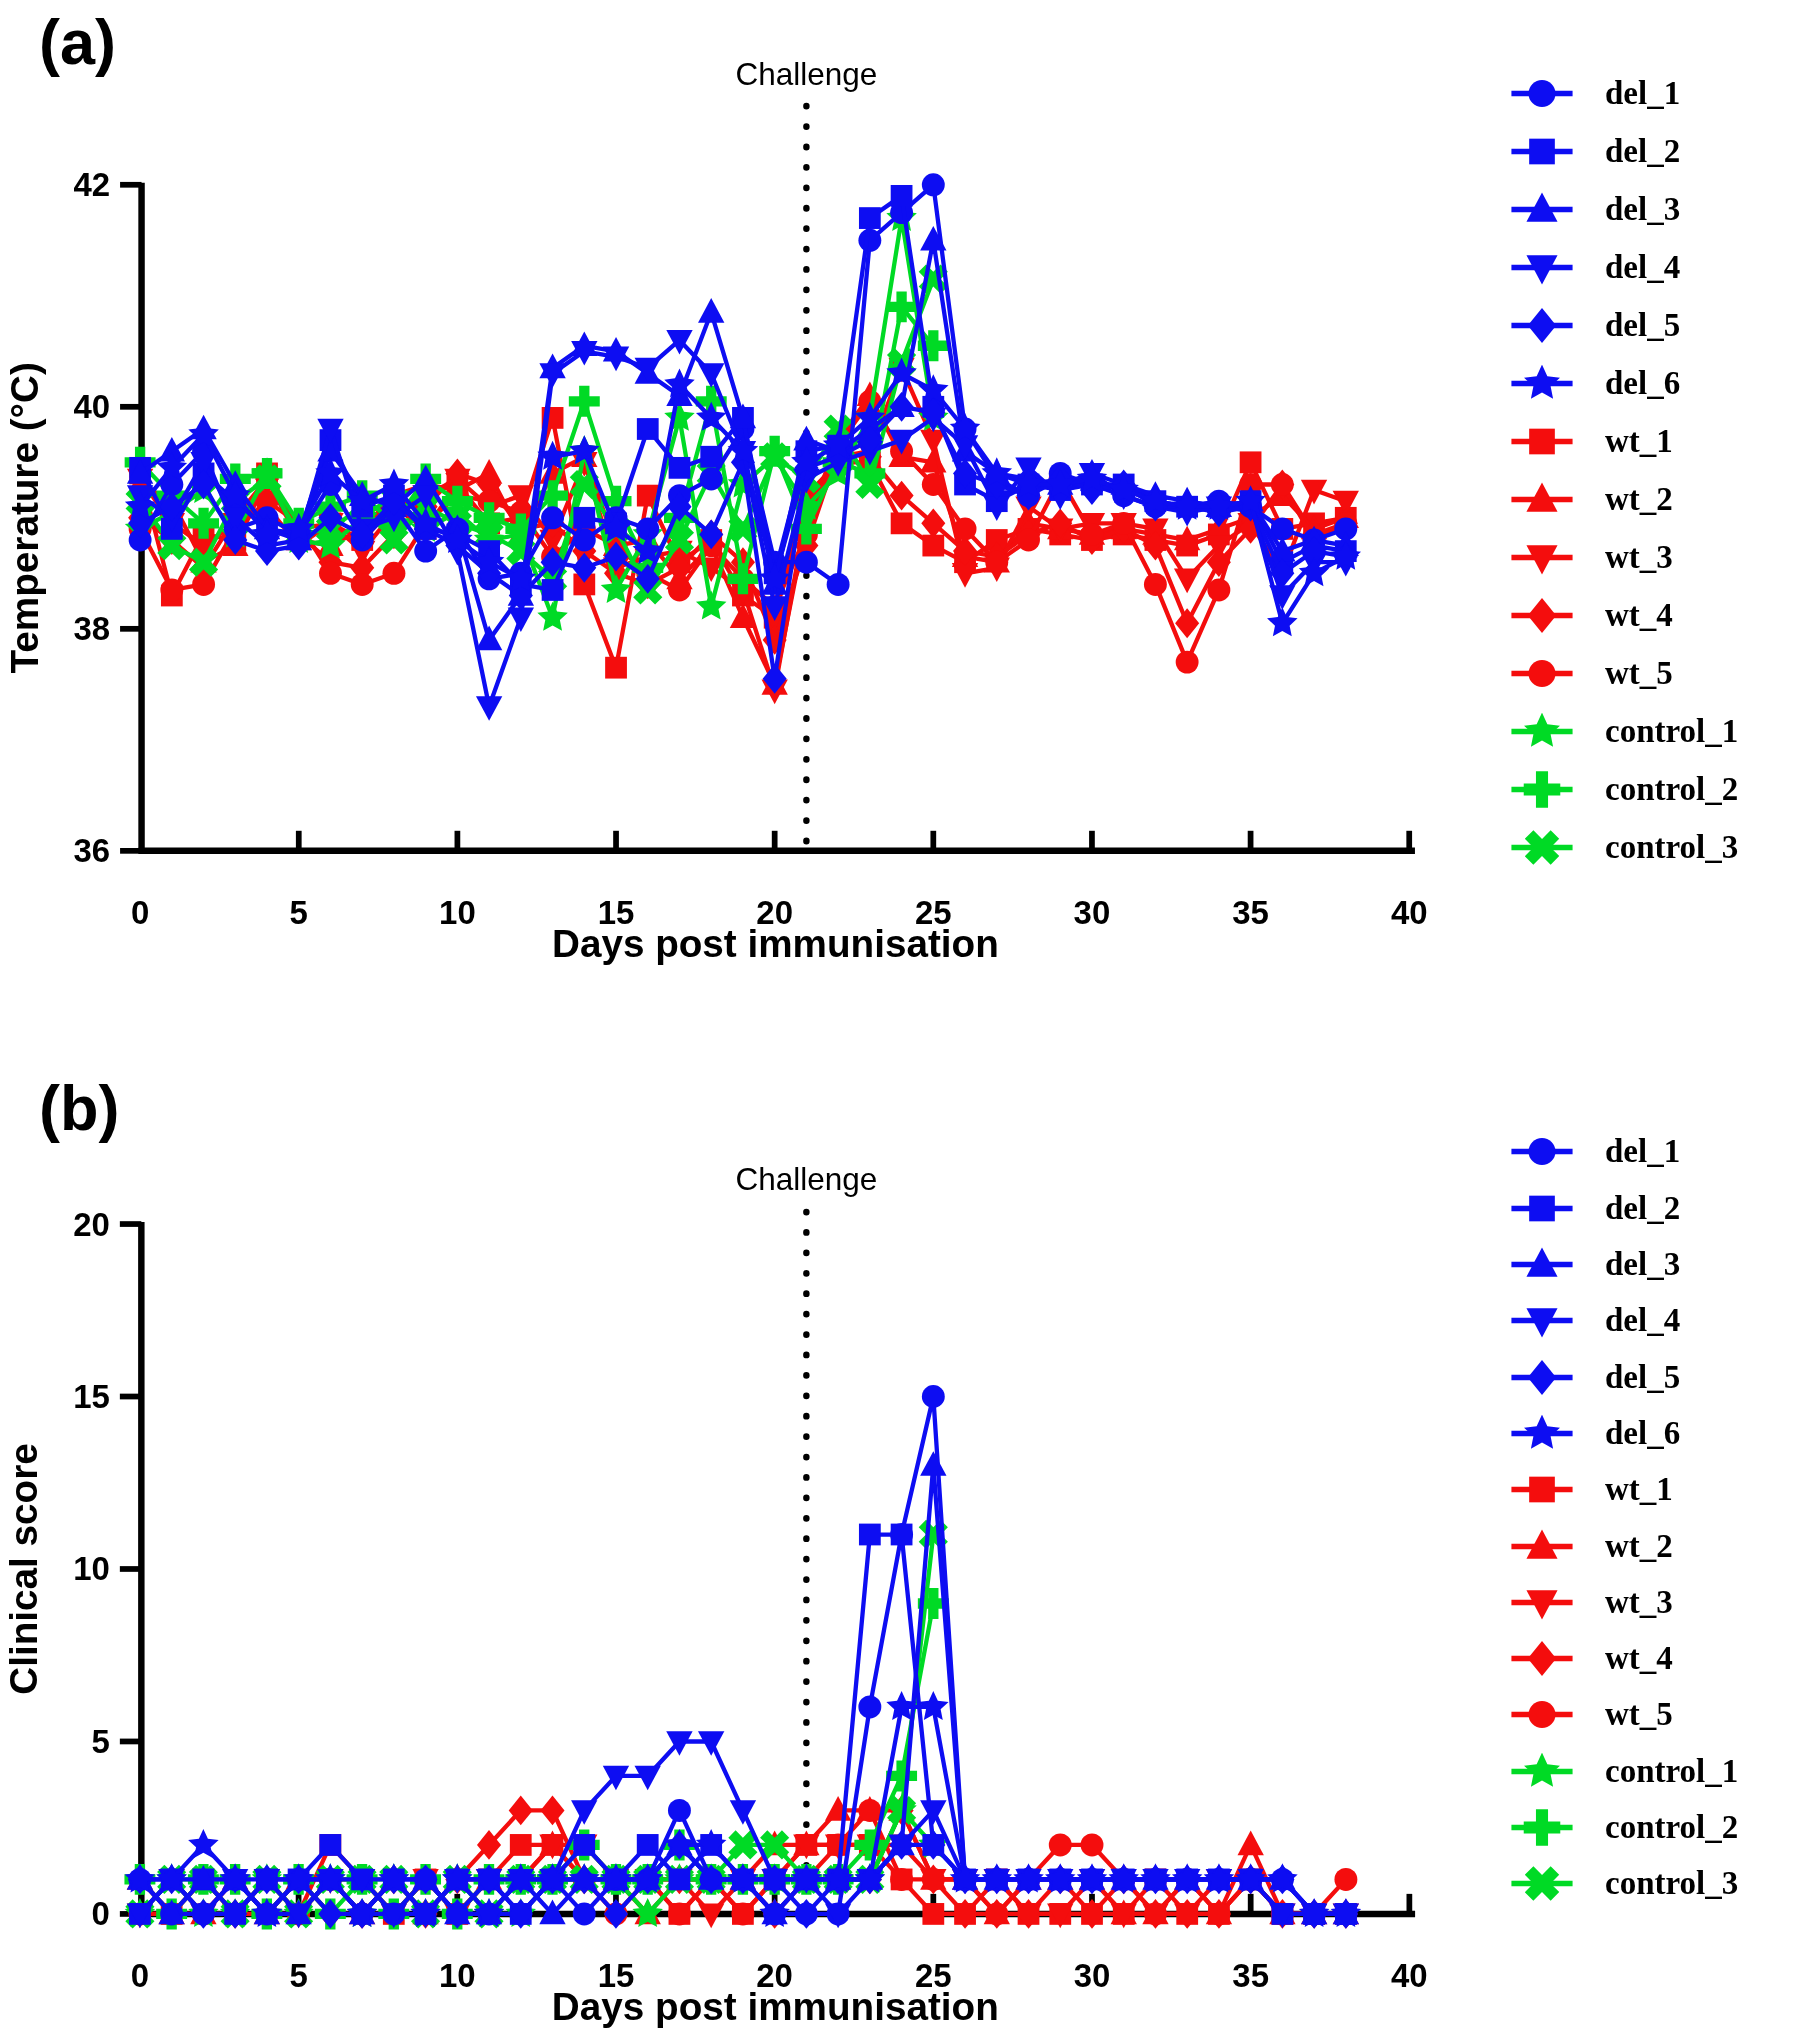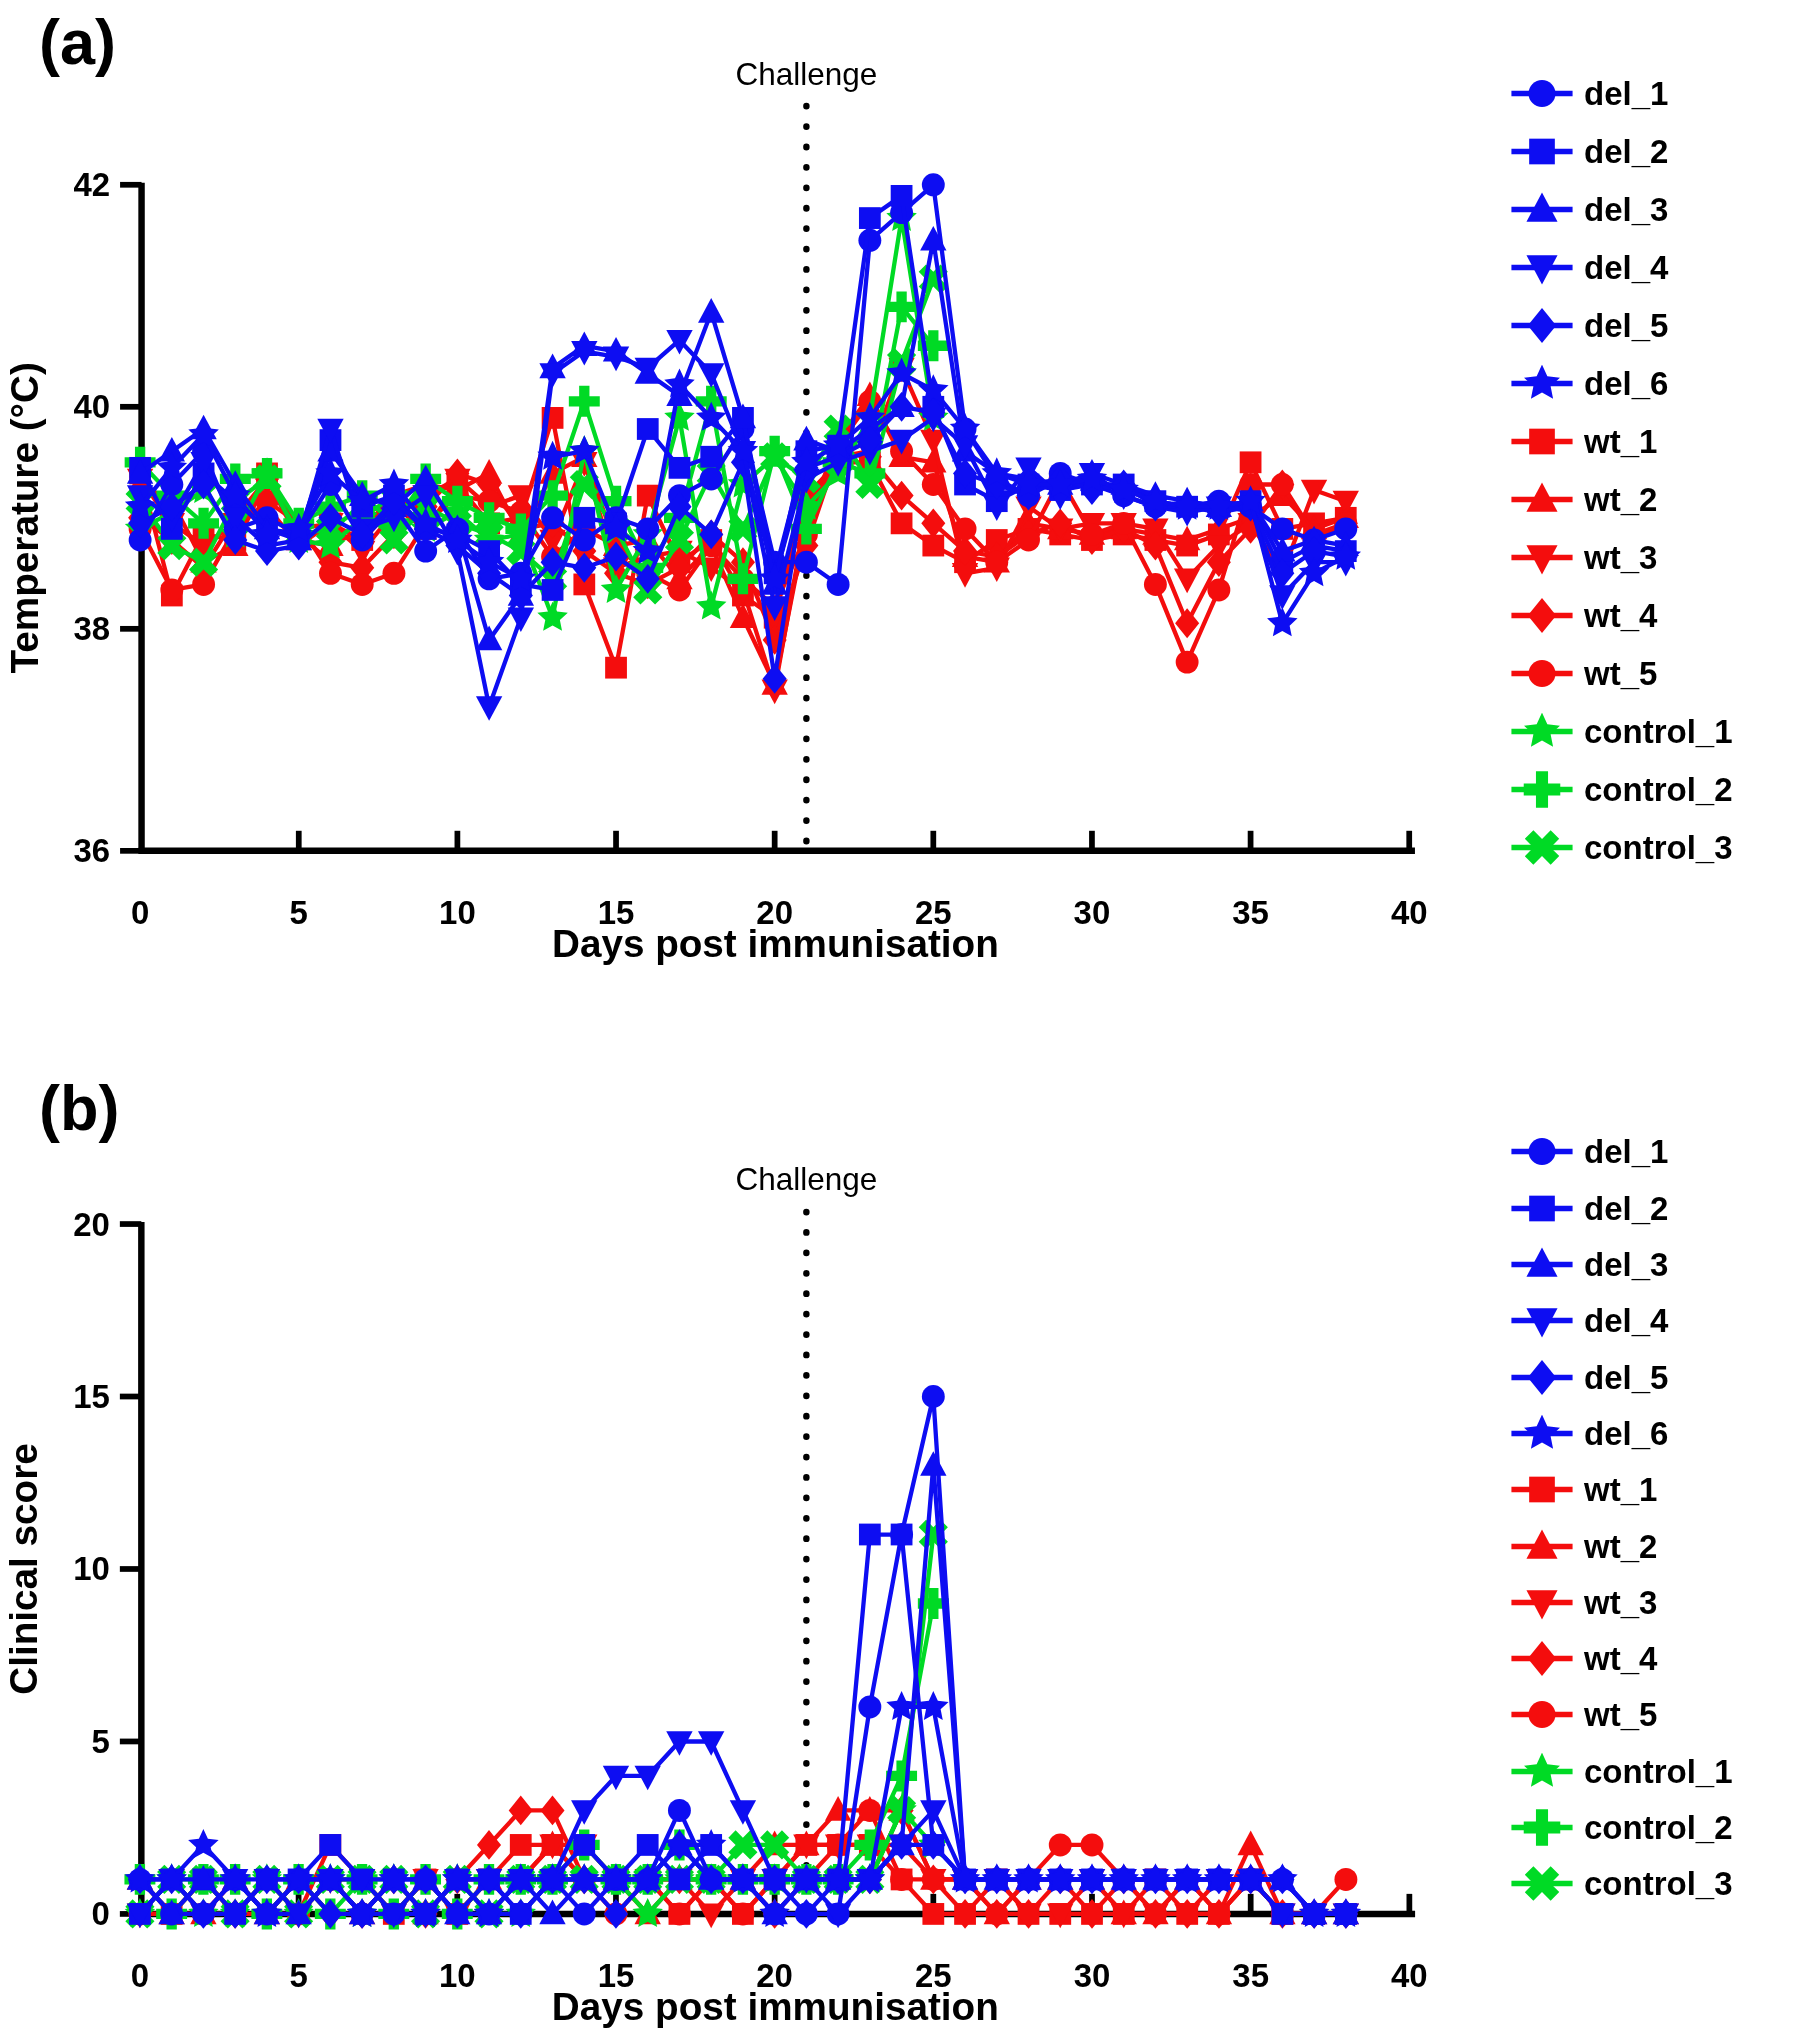--- a/index.html
+++ b/index.html
@@ -4,21 +4,21 @@
 <style>
   html,body{margin:0;padding:0;background:#ffffff;}
   .page{position:relative;width:1795px;height:2035px;background:#ffffff;
         font-family:"Liberation Sans",sans-serif;overflow:hidden;}
   .chart-svg{position:absolute;left:0;}
   #chart-a{top:0;}
   #chart-b{top:1017px;}
   .panel-letter{position:absolute;left:39px;font-size:63px;font-weight:bold;color:#000;}
   #panel-a-letter{top:5.7px;}
   #panel-b-letter{top:1072px;}
-  .legend-row{position:absolute;left:1510px;height:37px;display:flex;align-items:center;gap:10px;}
+  .legend-row{position:absolute;left:1510px;height:37px;display:flex;align-items:center;gap:31px;font-family:Liberation Serif, serif;}
   .legend-label{font-size:33px;font-weight:bold;color:#000;white-space:nowrap;}
   .tick-label{font:bold 46px "Liberation Sans",sans-serif;fill:#000;}
   .axis-title{font:bold 54px "Liberation Sans",sans-serif;fill:#000;}
   .challenge-text{font:400 44px "Liberation Sans",sans-serif;fill:#000;}
 </style>
 </head>
 <body>
 
 <div class="page">
 

